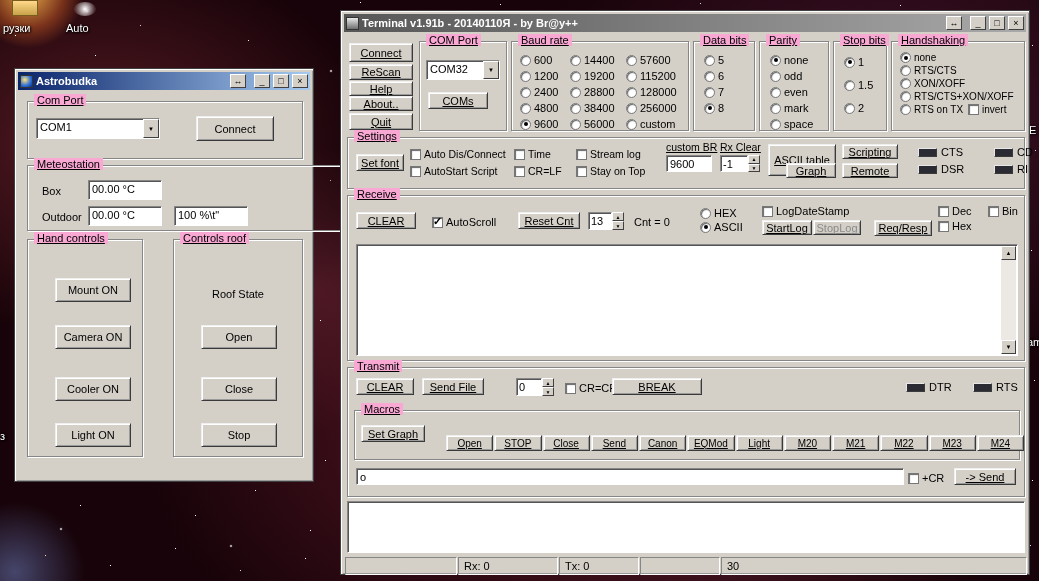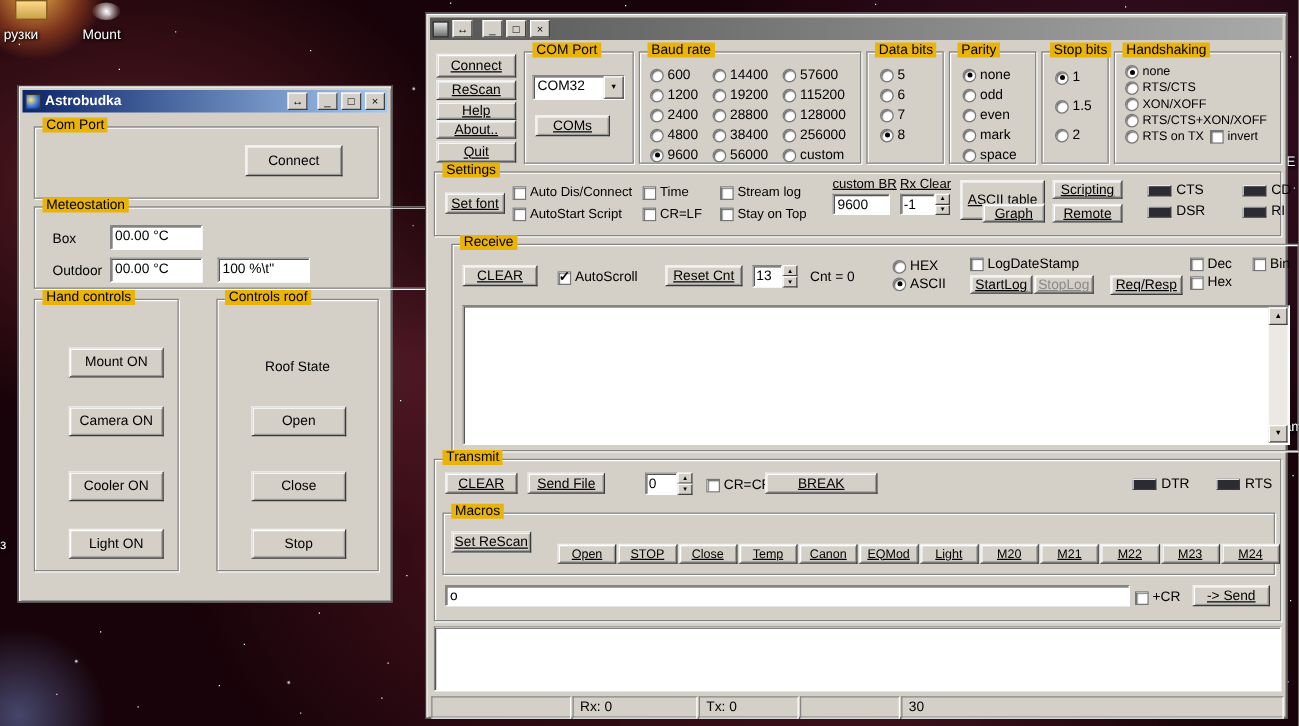--- a/index.html
+++ b/index.html
@@ -43,21 +43,21 @@
   .titlebar.inactive{background:linear-gradient(90deg,#565656,#a9a9a9);}
   .title-text{color:#fff;font-weight:bold;font-size:11px;flex:1;white-space:nowrap;overflow:hidden;}
   .tb-btn{width:16px;height:14px;flex:0 0 16px;background:#d4d0c8;border:1px solid;border-color:#fff #404040 #404040 #fff;
     font-size:9px;line-height:11px;text-align:center;padding:0;overflow:hidden;}
   .tb-sp{width:2px;}
   .appicon{width:13px;height:13px;flex:0 0 13px;border:1px solid #333;}
   .appicon.astro{background:radial-gradient(circle at 35% 35%,#ffe27a,#2a6dd9 60%,#0a2c78);}
   .appicon.term{background:linear-gradient(180deg,#e8e8e8,#6f6f6f);}
 
   .group{position:absolute;border:1px solid #868686;box-shadow:inset 1px 1px 0 #fff,1px 1px 0 #fff;}
-  .glabel{position:absolute;top:-8px;left:6px;background:#eab308;padding:0 3px;font-size:11px;white-space:nowrap;}
+  .glabel{position:absolute;top:-8px;left:6px;background:#f9a8d4;padding:0 3px;font-size:11px;white-space:nowrap;text-decoration:underline;}
   .slabel{position:absolute;font-size:11px;white-space:nowrap;}
   .u{text-decoration:underline;}
 
   .btn{position:absolute;display:flex;align-items:center;justify-content:center;background:#d4d0c8;
     border:1px solid;border-color:#efefef #3a3a3a #3a3a3a #efefef;box-shadow:inset 1px 1px 0 #fff,inset -1px -1px 0 #9a9a9a;
     font-size:11px;white-space:nowrap;overflow:hidden;color:#000;padding:0 16px;}
   .tbtn{text-decoration:underline;}
   .dis{color:#8a8a8a;}
 
   .field{position:absolute;background:#fff;border:1px solid;border-color:#868686 #fff #fff #868686;
@@ -125,40 +125,44 @@
 </head>
 <body>
 
 <div id="screen">
   <div class="stars s1"></div>
   <div class="stars s2"></div>
 
   <div class="dicon dicon-a" style="left:12px;top:0"></div>
   <div class="dicon dicon-b" style="left:74px;top:2px"></div>
   <div class="dlabel" style="left:3px;top:22px">рузки</div>
-  <div class="dlabel" style="left:66px;top:22px">Mount</div>
+  <div class="dlabel" style="left:66px;top:22px">Auto</div>
   <div class="dlabel cyan" style="left:0;top:230px">ws</div>
   <div class="dlabel cyan" style="left:0;top:248px">оль</div>
   <div class="dlabel" style="left:0;top:430px">з</div>
   <div class="dlabel" style="left:1029px;top:124px">Е</div>
   <div class="dlabel" style="left:1019px;top:336px">Cam</div>
 
   <div class="win" style="left:14px;top:68px;width:300px;height:414px">
     <div class="titlebar active">
       <span class="appicon astro"></span>
       <span class="title-text">Astrobudka</span>
       <button class="tb-btn">↔</button>
       <span class="tb-sp"></span>
       <button class="tb-btn">_</button>
       <button class="tb-btn">□</button>
       <button class="tb-btn">×</button>
     </div>
 
     <div class="group" style="left:12px;top:32px;width:276px;height:58px">
       <span class="glabel">Com Port</span>
+      <div class="combo" style="left:8px;top:16px;width:124px;height:21px">
+        <span class="combo-val">COM1</span>
+        <span class="combo-arrow">▼</span>
+      </div>
       <button class="btn" style="left:168px;top:14px;width:78px;height:25px">Connect</button>
     </div>
 
     <div class="group" style="left:12px;top:96px;width:332px;height:66px">
       <span class="glabel">Meteostation</span>
       <span class="slabel" style="left:14px;top:19px">Box</span>
       <div class="field" style="left:60px;top:14px;width:74px;height:20px">00.00 °C</div>
       <span class="slabel" style="left:14px;top:45px">Outdoor</span>
       <div class="field" style="left:60px;top:40px;width:74px;height:20px">00.00 °C</div>
       <div class="field" style="left:146px;top:40px;width:74px;height:20px">100 %\t"</div>
@@ -184,20 +188,21 @@
 
         <button class="btn">Close</button>
 
         <button class="btn">Stop</button>
       </div>
   </div>
 
   <div class="win" style="left:340px;top:10px;width:690px;height:565px">
     <div class="titlebar inactive">
       <span class="appicon term"></span>
+      <span class="title-text">Terminal v1.91b - 20140110Я - by Br@y++</span>
       <button class="tb-btn">↔</button>
       <span class="tb-sp"></span>
       <button class="tb-btn">_</button>
       <button class="tb-btn">□</button>
       <button class="tb-btn">×</button>
     </div>
 
     <button class="btn tbtn lb" style="top:32px;height:19px">Connect</button>
     <button class="btn tbtn lb" style="top:53px;height:16px">ReScan</button>
     <button class="btn tbtn lb" style="top:70px;height:15px">Help</button>
@@ -463,21 +468,21 @@
       <div class="ind" style="left:570px;top:25px">
           <span class="led"></span>
           <span class="olabel">DSR</span>
         </div>
       <div class="ind" style="left:646px;top:25px">
           <span class="led"></span>
           <span class="olabel">RI</span>
         </div>
     </div>
 
-    <div class="group" style="left:20px;top:184px;width:678px;height:166px">
+    <div class="group" style="left:6px;top:184px;width:678px;height:166px">
       <span class="glabel">Receive</span>
       <button class="btn tbtn" style="left:8px;top:16px;width:60px;height:17px">CLEAR</button>
       <div class="opt abs" style="left:84px;top:19px">
         <span class="check on"></span>
         <span class="olabel">AutoScroll</span>
       </div>
       <button class="btn tbtn" style="left:170px;top:16px;width:62px;height:17px">Reset Cnt</button>
       <div class="spinbox" style="left:240px;top:16px;width:36px;height:18px">
         <input class="spin-input" value="13" style="">
         <span class="spins">
@@ -542,27 +547,27 @@
           <span class="led"></span>
           <span class="olabel">DTR</span>
         </div>
       <div class="ind" style="left:625px;top:13px">
           <span class="led"></span>
           <span class="olabel">RTS</span>
         </div>
 
       <div class="group" style="left:6px;top:42px;width:666px;height:50px">
         <span class="glabel">Macros</span>
-        <button class="btn tbtn" style="left:6px;top:14px;width:64px;height:17px">Set ReScan</button>
+        <button class="btn tbtn" style="left:6px;top:14px;width:64px;height:17px">Set Graph</button>
         <div class="macrow" style="top:24px">
 
         <button>Open</button>
             <button>STOP</button>
             <button>Close</button>
-            <button>Temp</button>
+            <button>Send</button>
             <button>Canon</button>
             <button>EQMod</button>
             <button>Light</button>
             <button>M20</button>
             <button>M21</button>
             <button>M22</button>
             <button>M23</button>
             <button>M24</button>
           </div>
       </div>

